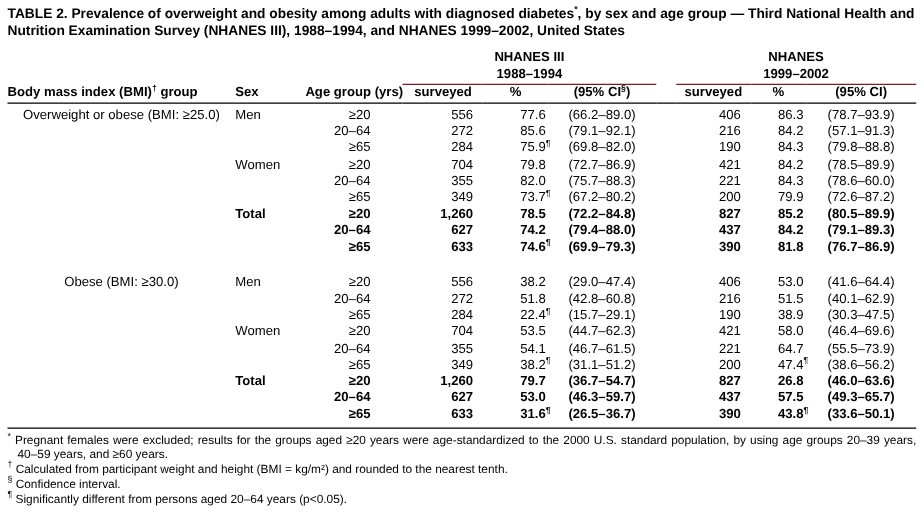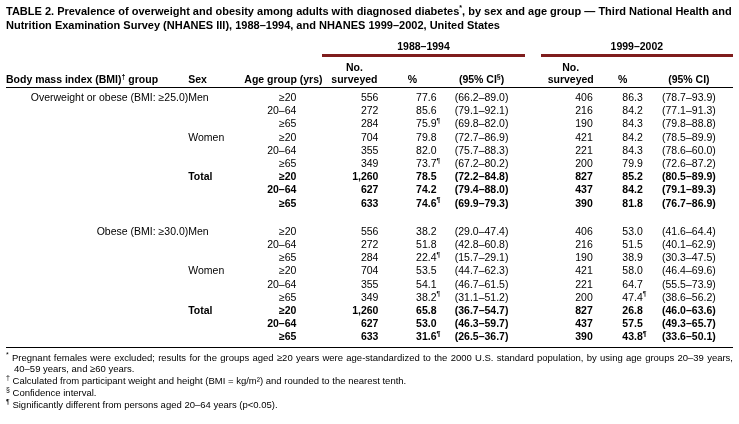--- a/index.html
+++ b/index.html
@@ -7,28 +7,28 @@
     width:739px;height:424px;background:#ffffff;color:#000000;
     font-family:"Liberation Sans","DejaVu Sans",sans-serif;
     overflow:hidden;
   }
   .page{padding:5px 6px 0 6px;}
   .title{font-size:11px;font-weight:700;line-height:13.5px;margin-bottom:7px;}
   table{border-collapse:collapse;table-layout:fixed;width:727px;}
   th,td{font-size:10.5px;padding:0;vertical-align:bottom;white-space:nowrap;}
   thead th{font-weight:700;}
   .grp{text-align:center;line-height:12px;padding-top:1px;}
-  .grp-rule{border-bottom:3px solid #7f1d1d;padding-bottom:2px;}
+  .grp-rule{border-bottom:1px solid #7f1d1d;padding-bottom:2px;}
   .no-row th{padding-top:5px;line-height:11px;}
   .col-head th{border-bottom:1px solid #000;padding-bottom:2px;line-height:12px;}
   .left{text-align:left;}
   .ctr{text-align:center;}
   tbody td{line-height:13.2px;}
   tbody tr:first-child td{padding-top:3px;}
-  td.c-bmi{text-align:right;}
+  td.c-bmi{text-align:center;}
   td.c-sex{text-align:left;}
   td.c-age{text-align:right;padding-right:26px;}
   td.c-n{text-align:right;padding-right:8px;}
   td.c-p{text-align:right;padding-right:2px;}
   td.c-ci{text-align:center;}
   tr.bold-row td{font-weight:700;}
   tr.spacer td{height:15px;}
   sup{font-size:7px;vertical-align:super;line-height:0;}
   td.c-p sup{display:inline-block;width:0;}
   .footnotes{border-top:1px solid #000;margin-top:3px;padding-top:4px;width:727px;}
@@ -50,31 +50,29 @@
         <col style="width:52px">
         <col style="width:86px">
       <col style="width:16px">
       <col style="width:60px">
         <col style="width:44px">
         <col style="width:88px">
     </colgroup>
     <thead>
       <tr>
         <th colspan="3"></th>
+        <th colspan="3" class="grp">NHANES III</th>
+        <th></th>
+        <th colspan="3" class="grp">NHANES</th>
+      </tr>
+      <tr>
+        <th colspan="3"></th>
         <th colspan="3" class="grp grp-rule">1988–1994</th>
         <th></th>
         <th colspan="3" class="grp grp-rule">1999–2002</th>
-      </tr>
-      <tr class="no-row">
-        <th colspan="3"></th>
-        <th class="ctr">No.</th>
-        <th colspan="2"></th>
-        <th></th>
-        <th class="ctr">No.</th>
-        <th colspan="2"></th>
       </tr>
       <tr class="col-head">
         <th class="left">Body mass index (BMI)<sup>†</sup> group</th>
         <th class="left">Sex</th>
         <th class="left">Age group (yrs)</th>
         <th class="ctr">surveyed</th>
         <th class="ctr">%</th>
         <th class="ctr">(95% CI<sup>§</sup>)</th>
         <th></th>
         <th class="ctr">surveyed</th>
@@ -98,21 +96,21 @@
         <tr>
           <td class="c-bmi"></td>
           <td class="c-sex"></td>
           <td class="c-age">20–64</td>
           <td class="c-n">272</td>
           <td class="c-p">85.6</td>
           <td class="c-ci">(79.1–92.1)</td>
           <td class="c-gap"></td>
           <td class="c-n">216</td>
           <td class="c-p">84.2</td>
-          <td class="c-ci">(77.1–91.3)</td>
+          <td class="c-ci">(57.1–91.3)</td>
         </tr>
         <tr>
           <td class="c-bmi"></td>
           <td class="c-sex"></td>
           <td class="c-age">≥65</td>
           <td class="c-n">284</td>
           <td class="c-p">75.9<sup>¶</sup></td>
           <td class="c-ci">(69.8–82.0)</td>
           <td class="c-gap"></td>
           <td class="c-n">190</td>
@@ -264,21 +262,21 @@
           <td class="c-gap"></td>
           <td class="c-n">200</td>
           <td class="c-p">47.4<sup>¶</sup></td>
           <td class="c-ci">(38.6–56.2)</td>
         </tr>
         <tr class="bold-row">
           <td class="c-bmi"></td>
           <td class="c-sex">Total</td>
           <td class="c-age">≥20</td>
           <td class="c-n">1,260</td>
-          <td class="c-p">65.8</td>
+          <td class="c-p">79.7</td>
           <td class="c-ci">(36.7–54.7)</td>
           <td class="c-gap"></td>
           <td class="c-n">827</td>
           <td class="c-p">26.8</td>
           <td class="c-ci">(46.0–63.6)</td>
         </tr>
         <tr class="bold-row">
           <td class="c-bmi"></td>
           <td class="c-sex"></td>
           <td class="c-age">20–64</td>

